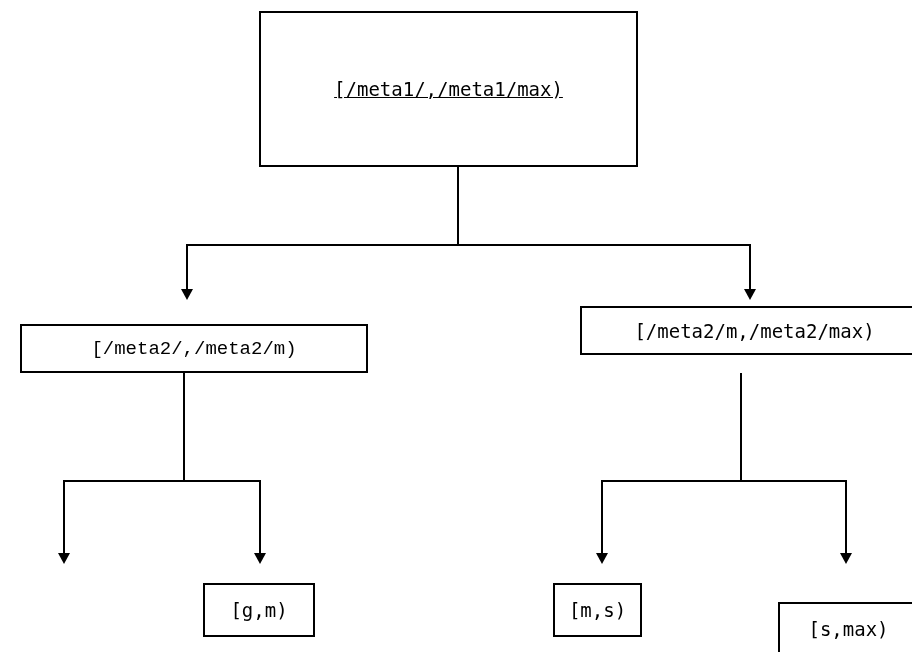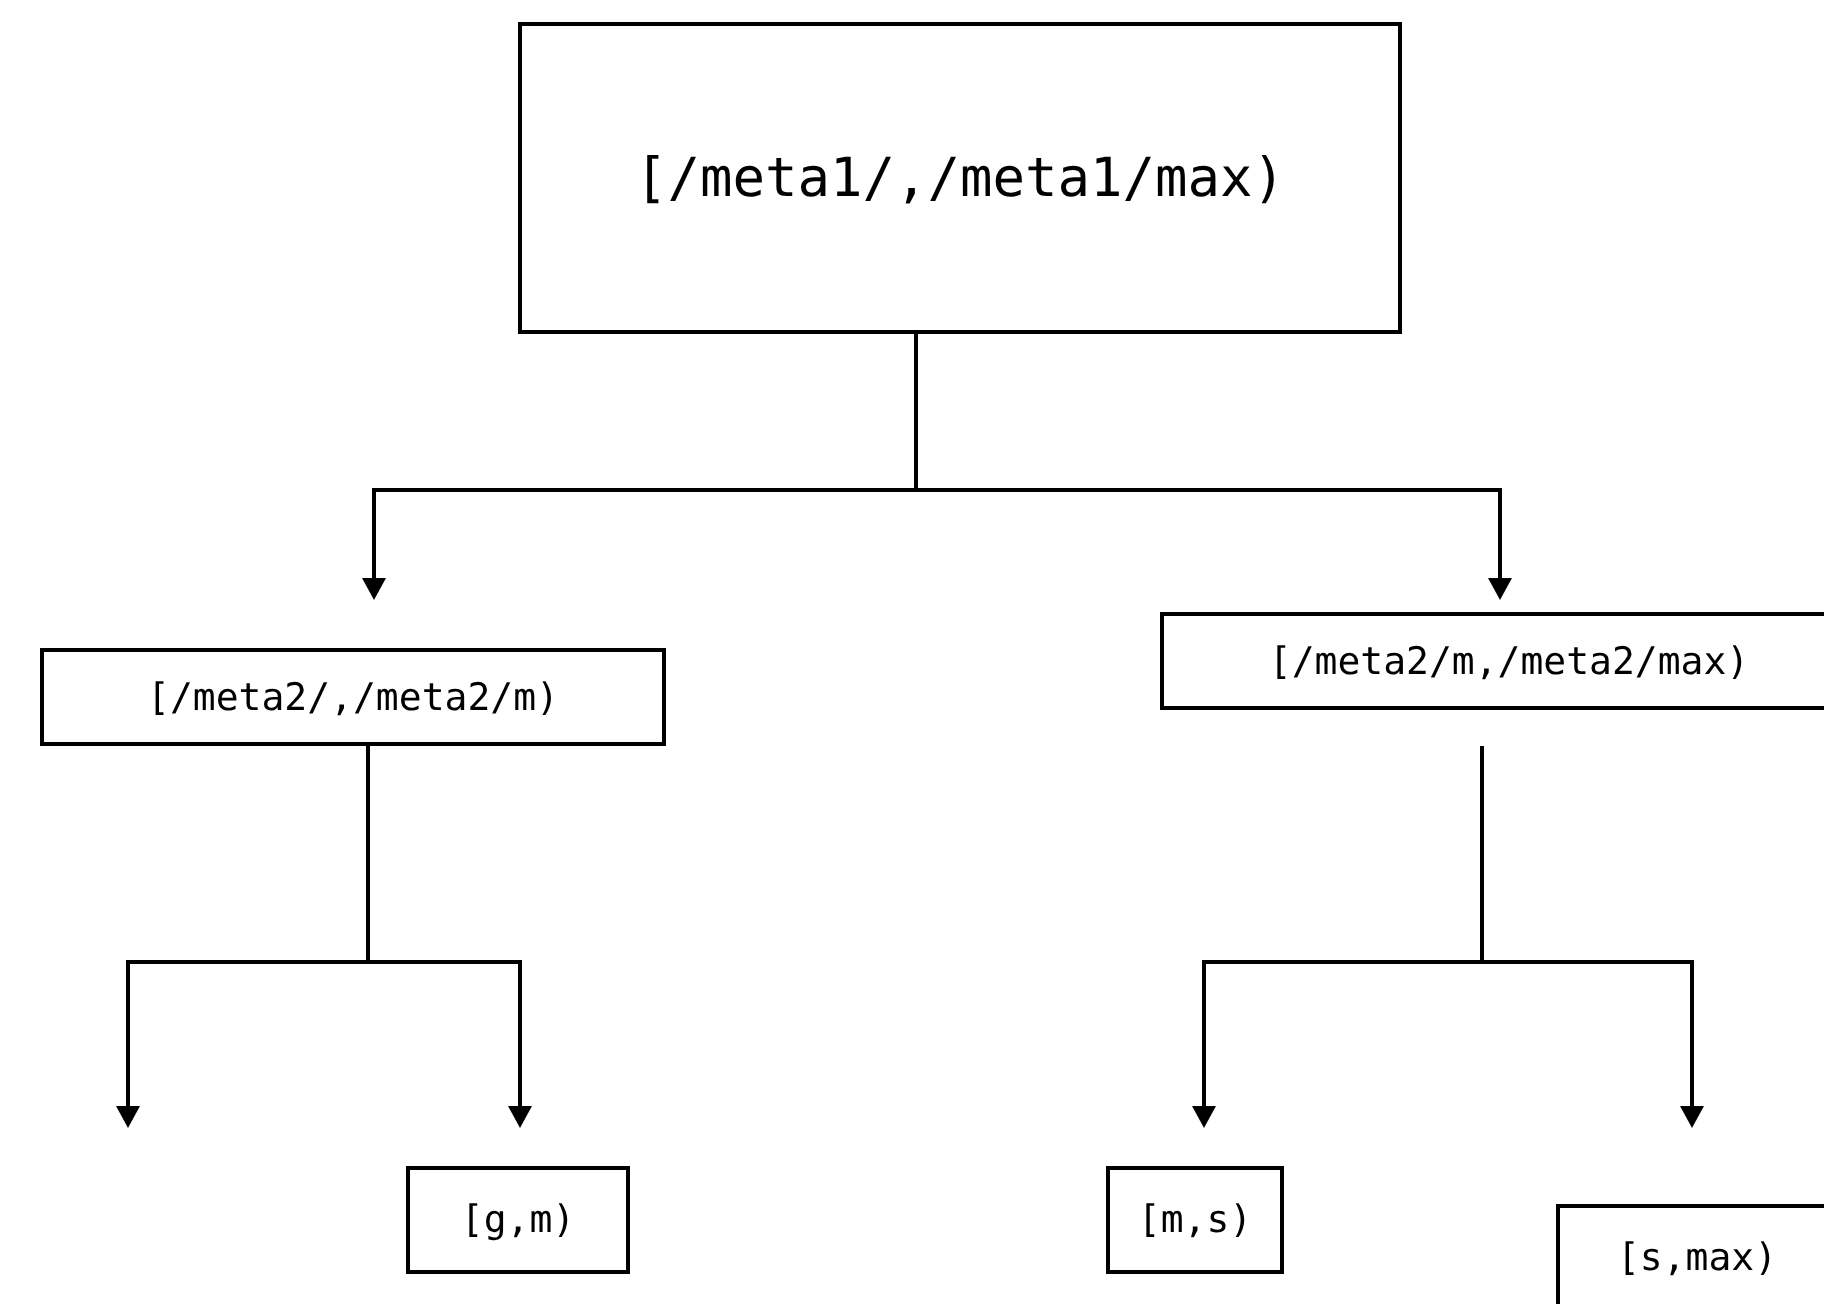--- a/index.html
+++ b/index.html
@@ -24,30 +24,32 @@
     display: flex;
     align-items: center;
     justify-content: center;
     color: #000000;
     white-space: pre;
     letter-spacing: 0px;
   }
   .node-root {
     left: 259px;
     top: 11px;
-    width: 442px;
+    width: 379px;
     height: 156px;
-    font-size: 27px;
+    font-size: 19px;
+    text-decoration: underline;
   }
   .node-mid-left {
     left: 20px;
     top: 324px;
-    width: 313px;
+    width: 348px;
     height: 49px;
     font-size: 19px;
+    font-family: Liberation Mono, monospace;
   }
   .node-mid-right {
     left: 580px;
     top: 306px;
     width: 349px;
     height: 49px;
     font-size: 19px;
   }
   .node-leaf {
     top: 583px;

